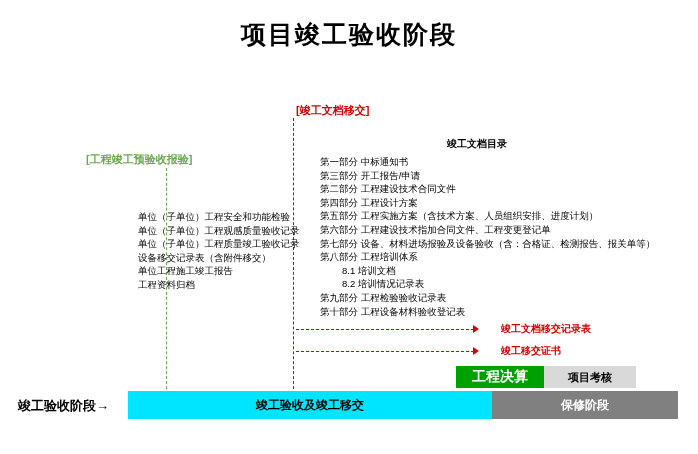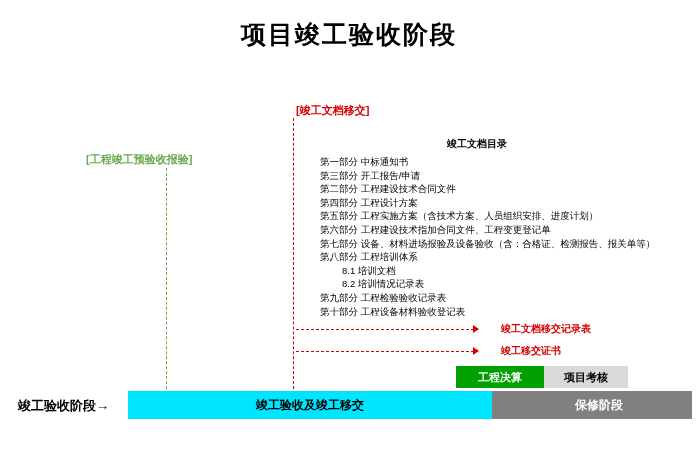--- a/index.html
+++ b/index.html
@@ -170,39 +170,38 @@
     top: 391px;
     width: 186px;
     height: 28px;
     background: #808080;
     color: #ffffff;
     font-size: 12px;
     font-weight: 700;
     display: flex;
     align-items: center;
     justify-content: center;
-    padding-left: 14px;
   }
   #bar-settlement {
     left: 456px;
     top: 366px;
     width: 88px;
     height: 22px;
     background: #00a000;
     color: #ffffff;
-    font-size: 11px;
+    font-size: 14px;
     font-weight: 700;
     display: flex;
     align-items: center;
     justify-content: center;
   }
   #bar-assessment {
     left: 544px;
     top: 366px;
-    width: 84px;
+    width: 92px;
     height: 22px;
     background: #d9d9d9;
     color: #000000;
     font-size: 11px;
     font-weight: 700;
     display: flex;
     align-items: center;
     justify-content: center;
   }
 </style>
@@ -219,20 +218,28 @@
   <div class="abs vline" id="vline-left"></div>
   <div class="abs arrow-down" id="arrow-left-down"></div>
   <div class="abs vline-red" id="vline-right"></div>
   <div class="abs arrow-down" id="arrow-right-down"></div>
 
   <div class="abs hline-red" id="hline-note1"></div>
   <div class="abs arrow-right" id="arrow-note1"></div>
   <div class="abs hline-red" id="hline-note2"></div>
   <div class="abs arrow-right" id="arrow-note2"></div>
 
+  <div class="abs" id="left-list">
+      <div>单位（子单位）工程安全和功能检验</div>
+      <div>单位（子单位）工程观感质量验收记录</div>
+      <div>单位（子单位）工程质量竣工验收记录</div>
+      <div>设备移交记录表（含附件移交）</div>
+      <div>单位工程施工竣工报告</div>
+      <div>工程资料归档</div>
+    </div>
 
   <div class="abs" id="catalog-title">竣工文档目录</div>
   <div class="abs" id="catalog-list">
       <div>第一部分 中标通知书</div>
       <div>第三部分 开工报告/申请</div>
       <div>第二部分 工程建设技术合同文件</div>
       <div>第四部分 工程设计方案</div>
       <div>第五部分 工程实施方案（含技术方案、人员组织安排、进度计划）</div>
       <div>第六部分 工程建设技术指加合同文件、工程变更登记单</div>
       <div>第七部分 设备、材料进场报验及设备验收（含：合格证、检测报告、报关单等）</div>

